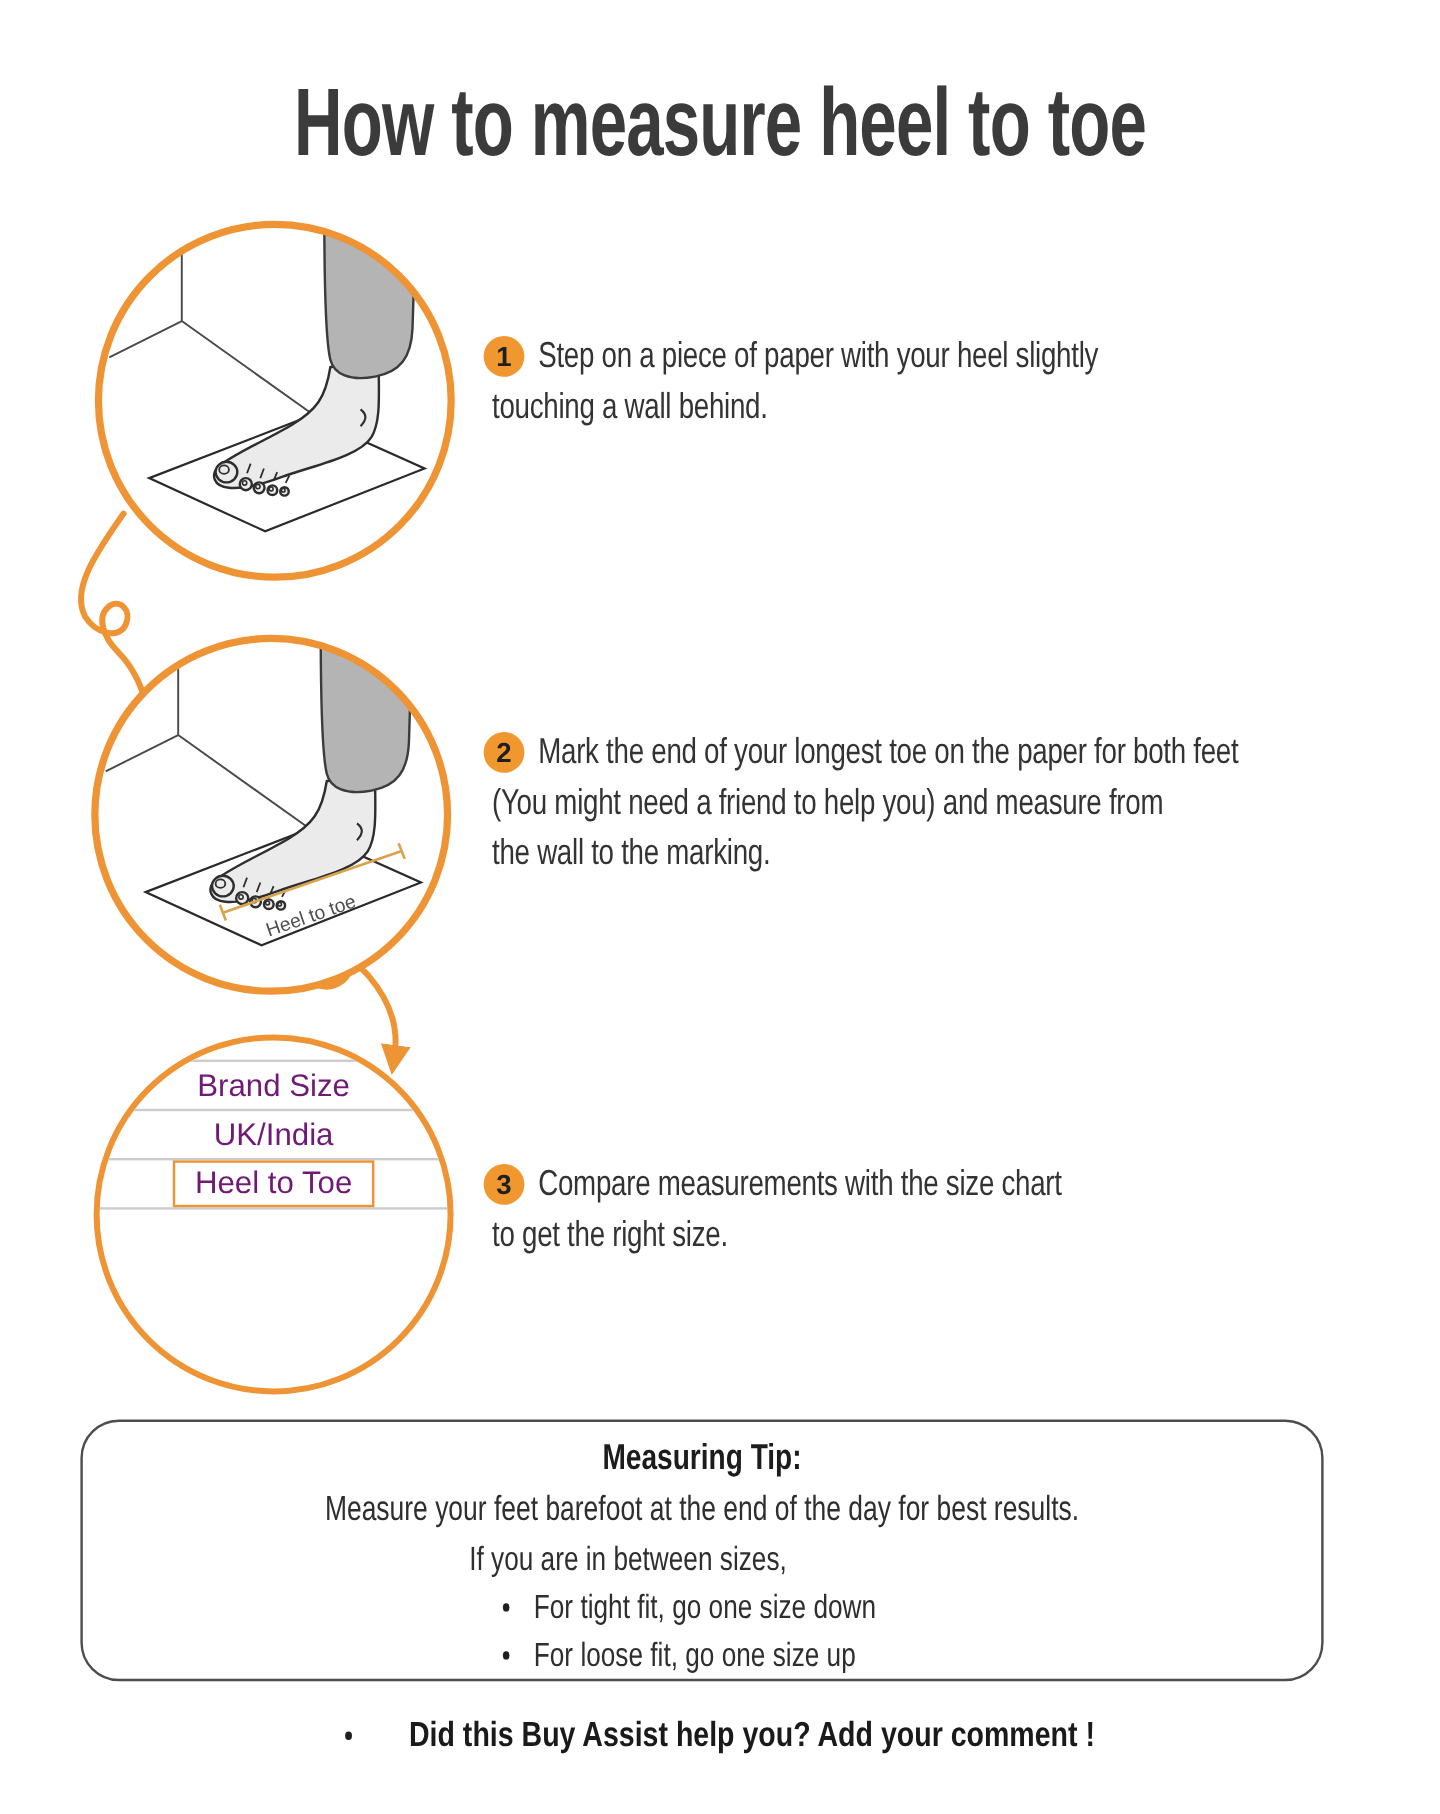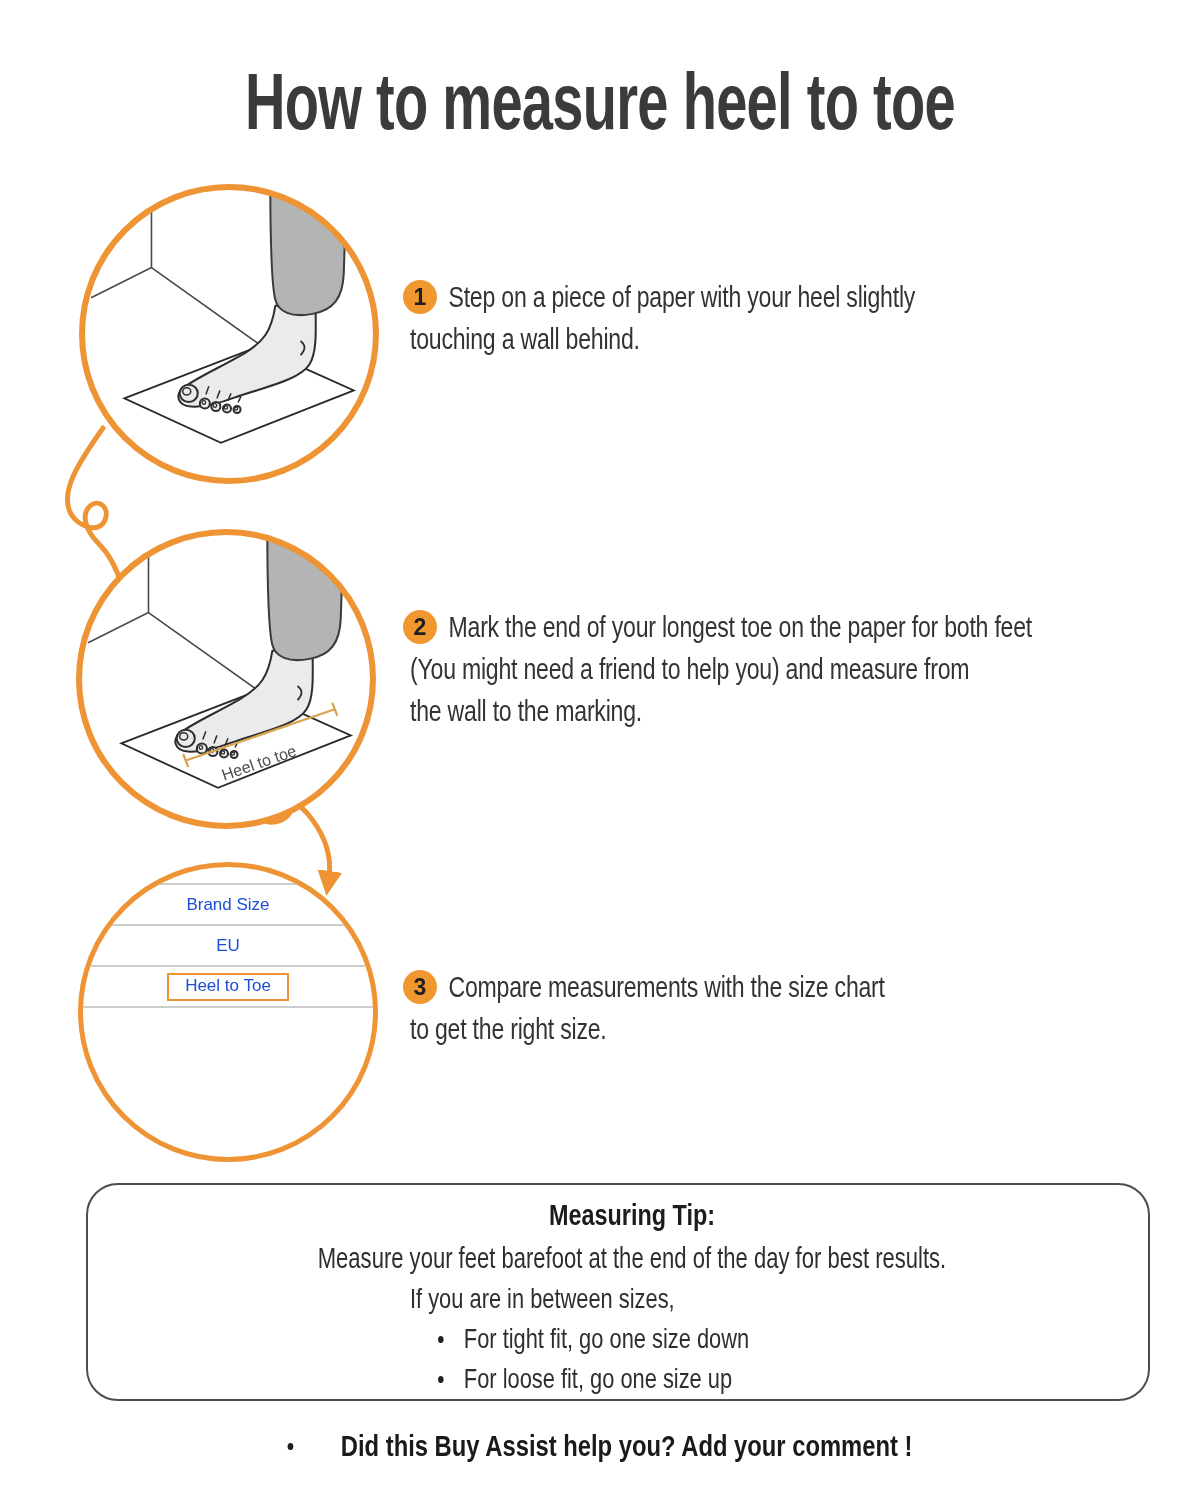--- a/index.html
+++ b/index.html
@@ -24,27 +24,27 @@
            display:flex; align-items:center; justify-content:center; }
   .steptext { margin-left:7px; width:900px; font-size:30px; line-height:42px; color:#333;
               text-indent:50px; transform:scaleX(0.77); transform-origin:left top;
               letter-spacing:-0.3px; }
 
   
   .sizecircle { position:absolute; border-radius:50%; border:5px solid #EE9434;
                 background:#fff; overflow:hidden; }
   .rows { margin-top:16px; }
   .srow { height:39px; display:flex; align-items:center; justify-content:center;
-          border-bottom:2px solid #cccccc; font-size:17px; color:#1d4ed8; }
+          border-bottom:2px solid #cccccc; font-size:26px; color:#701a75; }
   .srow.first { border-top:2px solid #cccccc; }
   .hl { border:2.5px solid #EE9434; padding:1px 16px 3px 16px; }
 
   
-  .tipbox { position:absolute; left:86px; top:1183px; width:1032px; height:214px;
-            border:2.5px solid #4d4d4d; border-radius:32px; background:#fff;padding-left:28px; }
+  .tipbox { position:absolute; left:67px; top:1183px; width:1032px; height:214px;
+            border:2.5px solid #4d4d4d; border-radius:32px; background:#fff; }
   .tip-title { margin-top:13px; text-align:center; font-size:30px; font-weight:bold;
                color:#1c1c1c; transform:scaleX(0.78); transform-origin:center top; }
   .tip-main  { margin-top:10px; text-align:center; font-size:29px; color:#2e2e2e;
                transform:scaleX(0.76); transform-origin:center top; }
   .tip-sub   { position:absolute; left:322px; top:98px; font-size:28px; color:#2e2e2e;
                transform:scaleX(0.78); transform-origin:left top; white-space:nowrap; }
   .tip-bullet{ display:flex; align-items:center; margin-top:8px; padding-left:36px; }
   .dot { width:7px; height:7px; border-radius:50%; background:#1f1f1f; margin-right:26px; flex:none; }
 
   
@@ -135,21 +135,21 @@
   </g>
   <circle cx="150" cy="150" r="146" fill="none" stroke="#EE9434" stroke-width="6"></circle>
 </svg>
 
 <div class="sizecircle" style="left:78px; top:862px; width:290px; height:290px">
   <div class="rows">
     <div class="srow first">
         <span>Brand Size</span>
       </div>
     <div class="srow">
-        <span>EU</span>
+        <span>UK/India</span>
       </div>
     <div class="srow">
         <span class="hl">Heel to Toe</span>
       </div>
   </div>
 </div>
 
 <div class="step" style="left:403px; top:276px;">
   <span class="badge">1</span>
   <div class="steptext">

